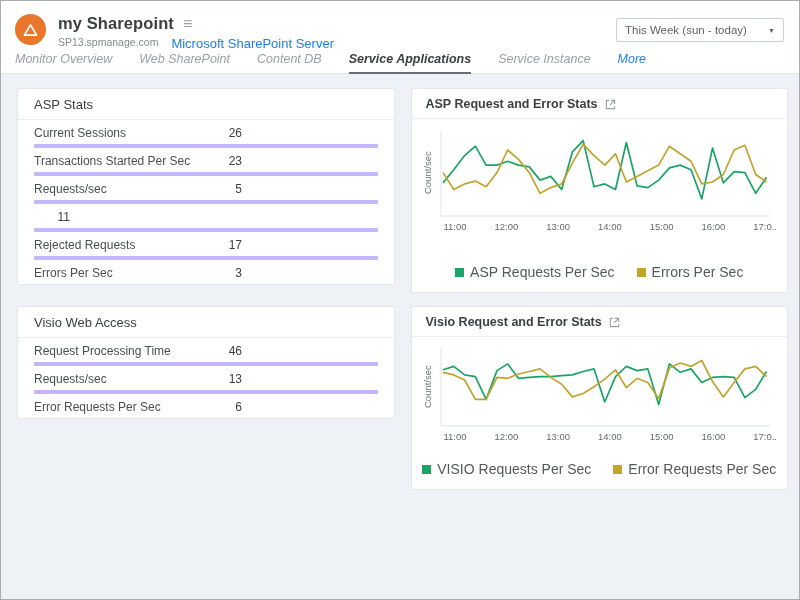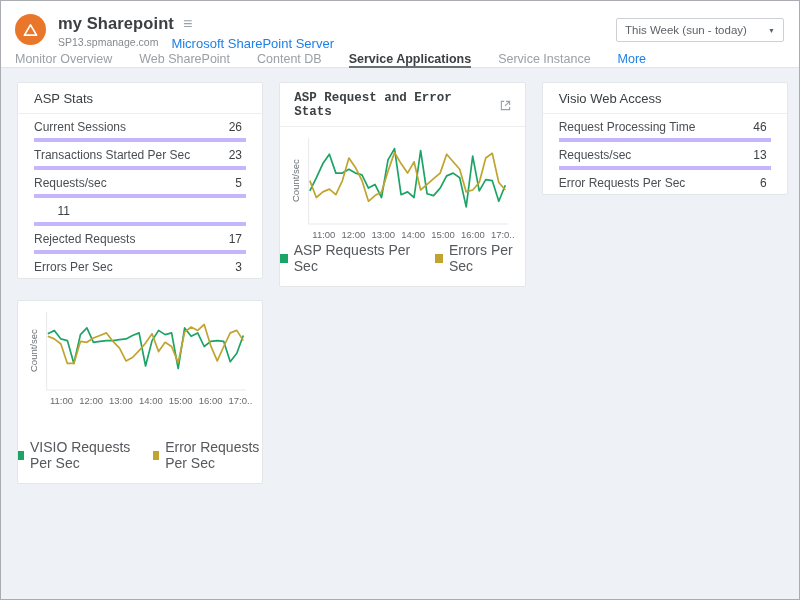--- a/index.html
+++ b/index.html
@@ -16,42 +16,42 @@
   .menu-glyph { font-size:16px; color:#9aa0a6; cursor:pointer; line-height:1; }
   .subtitle-row { margin-top:3px; display:flex; align-items:flex-start; gap:13px; }
   .host-text { font-size:10.5px; color:#85898d; }
   .type-link { font-size:13px; color:#1E7FE8; cursor:pointer; text-decoration:none; }
   .range-select { position:absolute; right:15px; top:17px; height:24px; min-width:168px; border:1px solid #cdd1d5; border-radius:2px; background:#fff; display:flex; align-items:center; justify-content:space-between; padding:0 8px; cursor:pointer; }
   .range-label { font-size:11.5px; color:#5f6368; margin-right:14px; }
   .range-caret { font-size:9px; color:#5f6368; }
 
   
   .tab-bar { display:flex; gap:27px; padding:0 14px; border-bottom:1px solid #e2e4e7; background:#fff; }
-  .tab { font-size:12.5px; color:#9aa0a6; padding:3px 0 0; cursor:pointer; white-space:nowrap; }
+  .tab { font-size:12.5px; color:#9aa0a6; padding:3px 0 6px; cursor:pointer; white-space:nowrap;font-style:italic; }
   .tab.active { color:#3c4043; font-weight:700; border-bottom:2px solid #696f75; margin-bottom:-1px; }
   .tab.more-tab { color:#1E7FE8; }
 
   
-  .content { flex:1; background:#EEF1F5; padding:14px 11px 0 16px; display:grid; grid-template-columns:1fr 1fr 1fr; grid-auto-rows:min-content; column-gap:16px; row-gap:13px; align-items:start; }
+  .content { flex:1; background:#EEF1F5; padding:14px 11px 0 16px; display:grid; grid-template-columns:1fr 1fr; grid-auto-rows:min-content; column-gap:16px; row-gap:13px; align-items:start; }
   .card { background:#fff; border:1px solid #e4e7ea; border-radius:2px; }
 
   
   .card-title { font-size:13px; color:#3c4043; padding:8px 16px 7px; border-bottom:1px solid #ededee; }
   .stat-rows { padding:0 16px; }
   .stat-row { display:flex; align-items:flex-start; padding:4.5px 0; border-bottom:4px solid #c4b5fd; font-size:12px; }
   .stat-row:last-child { border-bottom:none; }
   .stat-label { width:172px; color:#4a4e52; line-height:14px; padding-top:1px; }
   .stat-value { width:36px; text-align:right; color:#3c4043; line-height:14px; padding-top:1px; }
 
   
   .chart-card { display:flex; flex-direction:column; }
   .chart-card.h200 { height:205px; }
   .chart-card.h182 { height:184px; }
   .chart-title-row { display:flex; align-items:center; gap:7px; padding:8px 14px 7px; border-bottom:1px solid #ededee; }
-  .chart-title { font-size:12.5px; font-weight:700; color:#3c4043;font-family:Liberation Mono, monospace; }
+  .chart-title { font-size:12.5px; font-weight:700; color:#3c4043; }
   .popout-icon { cursor:pointer; display:inline-flex; }
   .chart-body { display:flex; align-items:stretch; padding:10px 16px 0 10px; }
   .y-axis-label { writing-mode:vertical-rl; transform:rotate(180deg); font-size:9.5px; color:#6d7175; text-align:center; width:14px; margin-right:4px; }
   .plot-area { flex:1; }
   .plot-area svg { display:block; width:100%; }
   .x-axis-labels { display:flex; justify-content:space-between; font-size:9.5px; color:#66696d; padding:4px 10px 0 32px; }
   .chart-legend { margin-top:auto; display:flex; justify-content:center; align-items:center; gap:22px; padding:0 0 12px; }
   .legend-item { display:inline-flex; align-items:center; gap:6px; font-size:14px; color:#55585c; cursor:pointer; }
   .legend-swatch { width:9px; height:9px; display:inline-block; }
 </style>
@@ -177,20 +177,29 @@
           <span class="stat-value">13</span>
         </div>
         <div class="stat-row">
           <span class="stat-label">Error Requests Per Sec</span>
           <span class="stat-value">6</span>
         </div>
       </div>
     </div>
 
     <div class="card chart-card h182">
+      <div class="chart-title-row">
+        <span class="chart-title">Visio Request and Error Stats</span>
+        <span class="popout-icon">
+          <svg width="11" height="11" viewBox="0 0 12 12">
+              <path d="M4.5 1.5 H1.5 V10.5 H10.5 V7.5" fill="none" stroke="#9aa0a6" stroke-width="1.2"></path>
+              <path d="M6.5 1.5 H10.5 V5.5 M10.5 1.5 L5.5 6.5" fill="none" stroke="#9aa0a6" stroke-width="1.2"></path>
+            </svg>
+        </span>
+      </div>
       <div class="chart-body">
         <div class="y-axis-label">Count/sec</div>
         <div class="plot-area">
           <svg id="chart-svg-1" height="80" preserveAspectRatio="none" viewBox="0 0 330 80">
               <path d="M1 1 V79 H329" stroke="#e2e4e7" fill="none"></path>
               <polyline points="3.0,22.8 13.7,19.4 24.5,27.9 35.2,29.6 45.9,52.4 56.7,23.6 67.4,16.9 78.1,31.3 88.9,30.4 99.6,29.6 110.3,29.6 121.1,28.7 131.8,27.9 142.5,24.5 153.3,21.9 164.0,55.0 174.7,29.6 185.5,19.4 196.2,23.6 206.9,21.9 217.7,57.5 228.4,16.9 239.1,25.3 249.9,21.9 260.6,35.5 271.3,30.4 282.1,29.6 292.8,30.4 303.5,50.7 314.3,42.3 325.0,24.5" fill="none" stroke="#1CA466" stroke-width="1.7" stroke-linejoin="round" vector-effect="non-scaling-stroke"></polyline>
               <polyline points="3.0,25.3 13.7,27.9 24.5,33.0 35.2,52.4 45.9,52.4 56.7,30.4 67.4,31.3 78.1,27.0 88.9,24.5 99.6,21.9 110.3,30.4 121.1,37.2 131.8,49.9 142.5,46.5 153.3,39.7 164.0,32.1 174.7,22.8 185.5,40.6 196.2,31.3 206.9,35.5 217.7,51.6 228.4,21.1 239.1,16.0 249.9,19.4 260.6,13.5 271.3,34.6 282.1,49.9 292.8,35.5 303.5,21.9 314.3,19.4 325.0,29.6" fill="none" stroke="#C0A42F" stroke-width="1.7" stroke-linejoin="round" vector-effect="non-scaling-stroke"></polyline>
             </svg>
         </div>
       </div>

